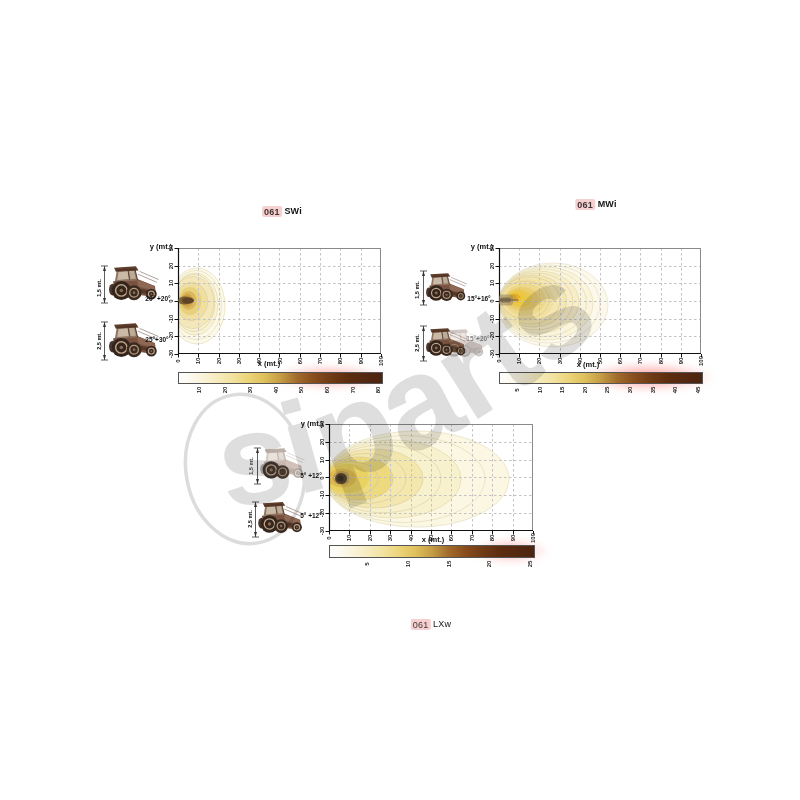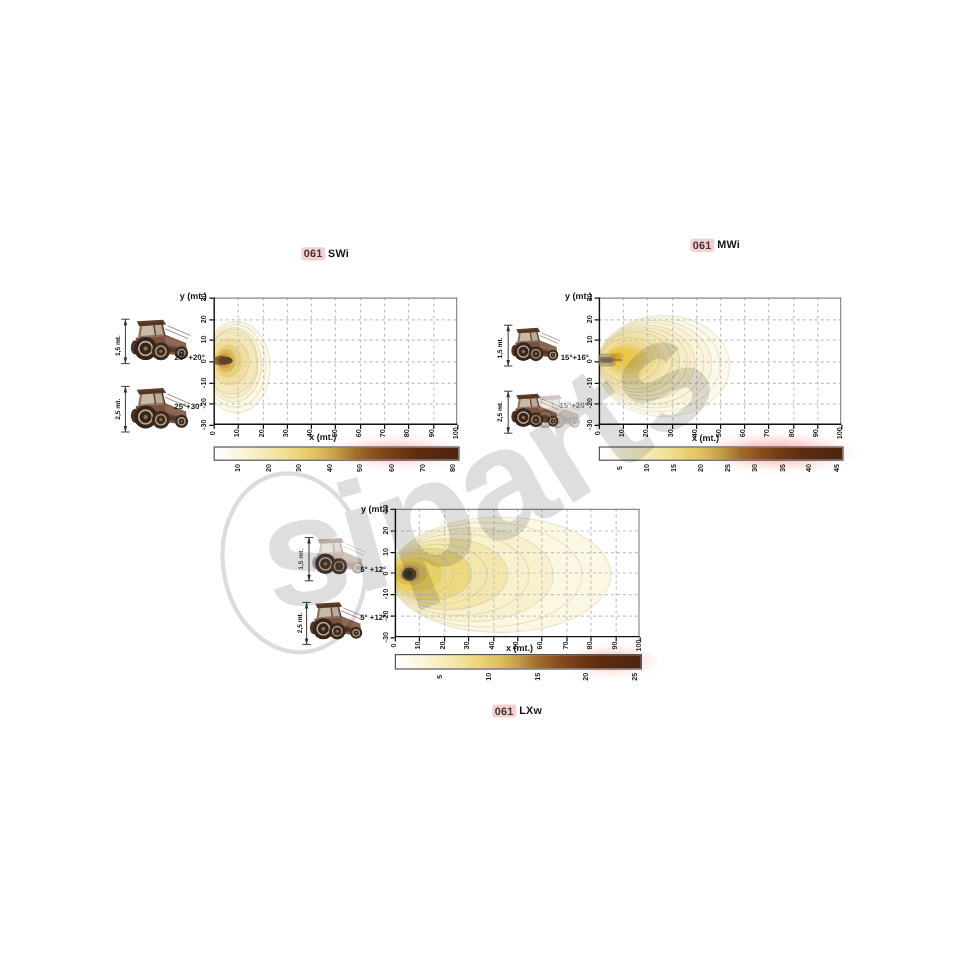--- a/index.html
+++ b/index.html
@@ -2,21 +2,21 @@
 <html><head><meta charset="utf-8">
 <style>
 html,body{margin:0;padding:0}
 body{width:800px;height:800px;background:#fff;position:relative;overflow:hidden;
  font-family:"Liberation Sans",sans-serif}
 .abs{position:absolute}
 .tl{position:absolute;white-space:nowrap;line-height:1}
 .lb{position:absolute;white-space:nowrap;line-height:1}
 </style></head><body>
 
-<div class="abs" style="left:271px;top:211px;transform:translate(-50%,-50%);font-size:9px;font-weight:bold;white-space:nowrap;letter-spacing:0.2px"><span style="background:#f5d0d0;color:#413434;padding:0.5px 2px;border-radius:2px">061</span><span style="color:#141414"> SWi</span></div>
+<div class="abs" style="left:282px;top:211px;transform:translate(-50%,-50%);font-size:9px;font-weight:bold;white-space:nowrap;letter-spacing:0.2px"><span style="background:#f5d0d0;color:#413434;padding:0.5px 2px;border-radius:2px">061</span><span style="color:#141414"> SWi</span></div>
 
 <div class="lb" style="left:161.0px;top:247.0px;font-size:7.5px;color:#111;font-weight:bold;transform:translate(-50%,-50%)">y (mt.)</div>
 
 <svg class="abs" style="left:178px;top:248px" width="203" height="106" viewBox="0 0 203 106">
     <ellipse cx="19" cy="58" rx="28" ry="38" fill="#fcf9ea" stroke="#eae4c6" stroke-width="0.9"></ellipse>
     <ellipse cx="18" cy="57" rx="25.5" ry="34.5" fill="none" stroke="#e9e2c0" stroke-width="0.9"></ellipse>
     <ellipse cx="17" cy="56" rx="23" ry="31" fill="#f9f2d6" stroke="#e7dfb8" stroke-width="0.9"></ellipse>
     <ellipse cx="16" cy="55" rx="20.8" ry="28.5" fill="none" stroke="#e2d7a6" stroke-width="0.9"></ellipse>
     <ellipse cx="15" cy="54.5" rx="21" ry="26" fill="#f4e8ba" stroke="#e3d9ae" stroke-width="0.9"></ellipse>
     <ellipse cx="13.5" cy="53.5" rx="16" ry="19" fill="#f0dfa0" stroke="#dfd1a0" stroke-width="0.9"></ellipse>
@@ -378,21 +378,21 @@
     <line x1="4.5" y1="2" x2="4.5" y2="37" stroke="#333" stroke-width="0.8"></line>
     <line x1="1" y1="2" x2="8" y2="2" stroke="#333" stroke-width="0.8"></line>
     <line x1="1" y1="37" x2="8" y2="37" stroke="#333" stroke-width="0.8"></line>
     <path d="M4.5 2 L3 7 L6 7 Z" fill="#333"></path>
     <path d="M4.5 37 L3 32 L6 32 Z" fill="#333"></path>
   </svg>
 <div class="lb" style="left:418.0px;top:343.0px;font-size:5.5px;color:#111;font-weight:bold;transform:translate(-50%,-50%) rotate(-90deg)">2,5 mt.</div>
 
 <div class="lb" style="left:478.0px;top:339.0px;font-size:6.5px;color:#8a8a8a;font-weight:bold;transform:translate(-50%,-50%)">15°+20°</div>
 
-<div class="abs" style="left:431px;top:592px;transform:translate(-50%,-50%);font-size:9px;font-weight:bold;white-space:nowrap;letter-spacing:0.2px"><span style="background:#f5d0d0;color:#413434;padding:0.5px 2px;border-radius:2px">061</span><span style="color:#141414"> LXw</span></div>
+<div class="abs" style="left:431px;top:624px;transform:translate(-50%,-50%);font-size:9px;font-weight:normal;white-space:nowrap;letter-spacing:0.2px"><span style="background:#f5d0d0;color:#413434;padding:0.5px 2px;border-radius:2px">061</span><span style="color:#141414"> LXw</span></div>
 
 <div class="lb" style="left:312.0px;top:424.0px;font-size:7.5px;color:#111;font-weight:bold;transform:translate(-50%,-50%)">y (mt.)</div>
 
 <svg class="abs" style="left:329px;top:424px" width="204" height="107" viewBox="0 0 204 107">
     <ellipse cx="88" cy="55" rx="92" ry="48" fill="#fbf7e2" stroke="#e9e4ca" stroke-width="0.9"></ellipse>
     <ellipse cx="76" cy="55" rx="80" ry="43.5" fill="none" stroke="#e7e2c2" stroke-width="0.9"></ellipse>
     <ellipse cx="64" cy="55" rx="68" ry="39" fill="#f8f1cd" stroke="#e6dfba" stroke-width="0.9"></ellipse>
     <ellipse cx="54" cy="54.8" rx="58" ry="34" fill="none" stroke="#e3dab2" stroke-width="0.9"></ellipse>
     <ellipse cx="45" cy="54.5" rx="49" ry="29.5" fill="#f3e7ae" stroke="#e0d5aa" stroke-width="0.9"></ellipse>
     <ellipse cx="37" cy="54.5" rx="40" ry="25" fill="none" stroke="#ded2a0" stroke-width="0.9"></ellipse>

